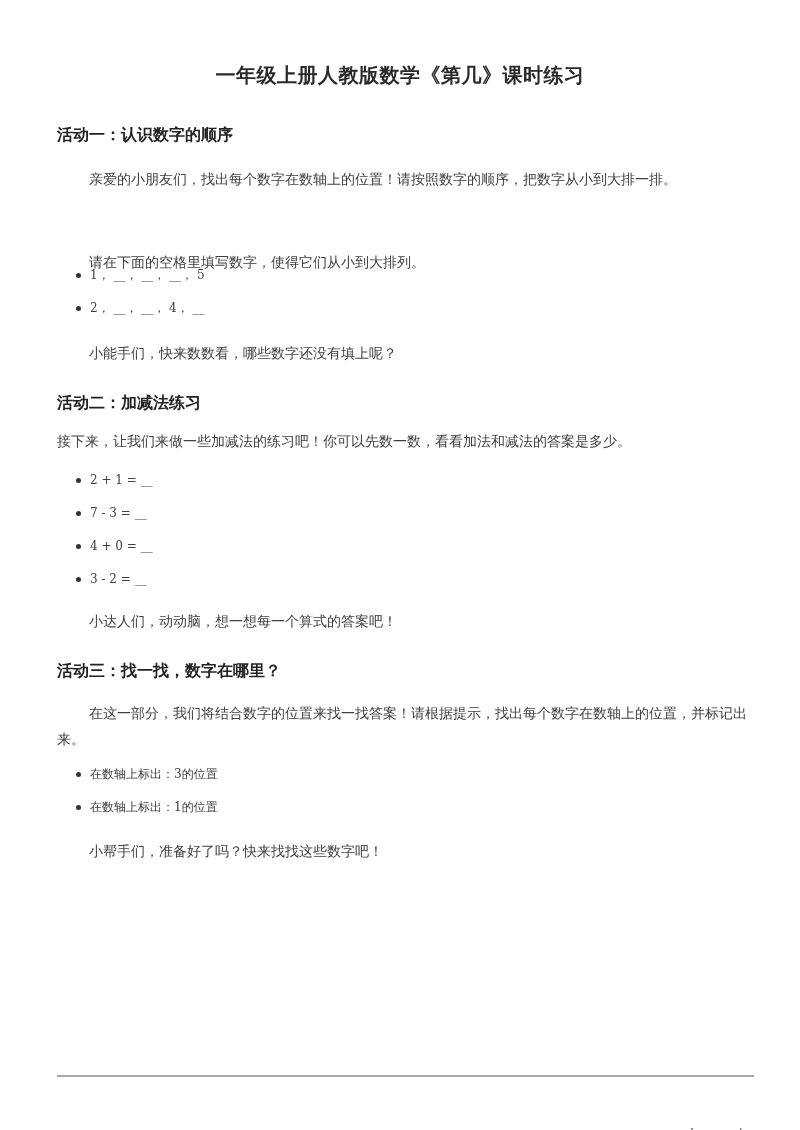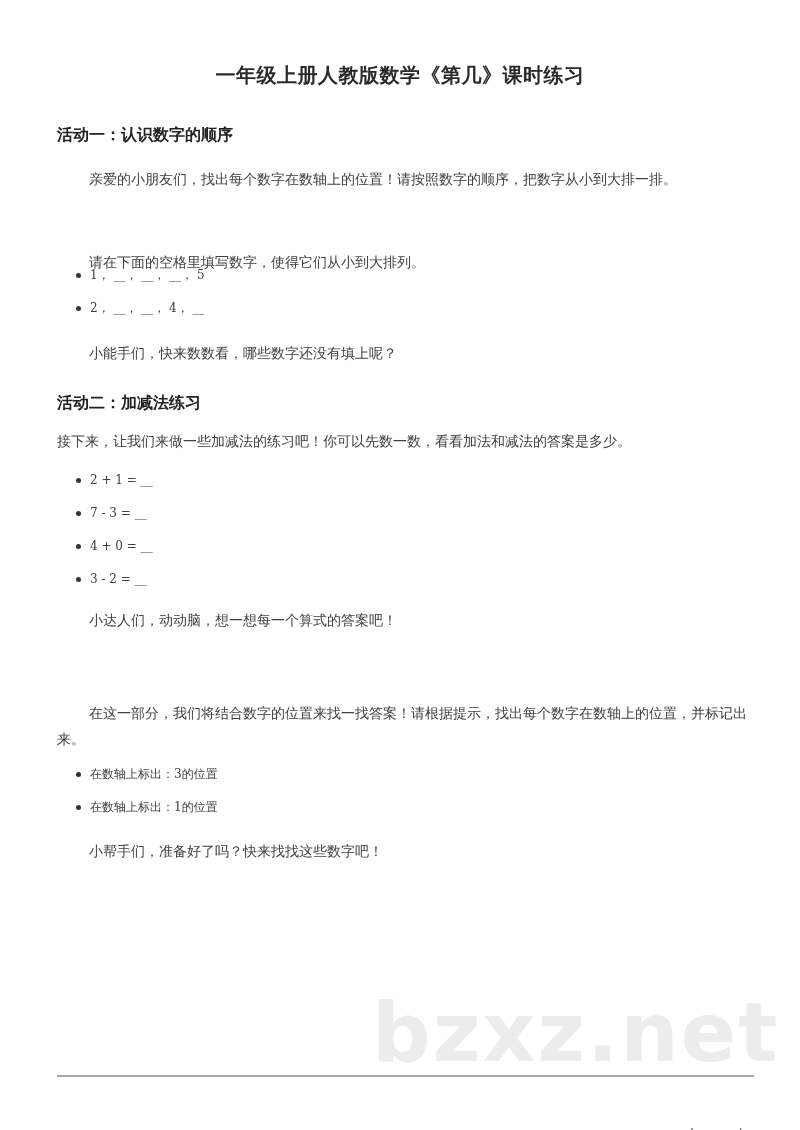--- a/index.html
+++ b/index.html
@@ -136,32 +136,32 @@
     </li>
     <li>
       <span class="bullet-dot"></span>
       <span>4 + 0 = __</span>
     </li>
     <li>
       <span class="bullet-dot"></span>
       <span>3 - 2 = __</span>
     </li>
   </ul>
-  <div class="para indent" style="top:608px;font-family:Liberation Serif, serif;">小达人们，动动脑，想一想每一个算式的答案吧！</div>
+  <div class="para indent" style="top:608px;">小达人们，动动脑，想一想每一个算式的答案吧！</div>
 
+  <div class="section-heading" style="top:661px;">活动三：找一找，数字在哪里？</div>
   <div class="para indent" style="top:700px;">在这一部分，我们将结合数字的位置来找一找答案！请根据提示，找出每个数字在数轴上的位置，并标记出来。</div>
   <ul class="bullet-list" style="top:764px;">
     <li>
       <span class="bullet-dot"></span>
       <span>在数轴上标出：3的位置</span>
     </li>
     <li>
       <span class="bullet-dot"></span>
       <span>在数轴上标出：1的位置</span>
     </li>
   </ul>
   <div class="para indent" style="top:838px;">小帮手们，准备好了吗？快来找找这些数字吧！</div>
 
-  <div class="watermark">bzxz.net</div>
   <div class="footer-rule"></div>
   <div class="footer-url">www.bzxz.net</div>
 
 </div>
 
 </body></html>

